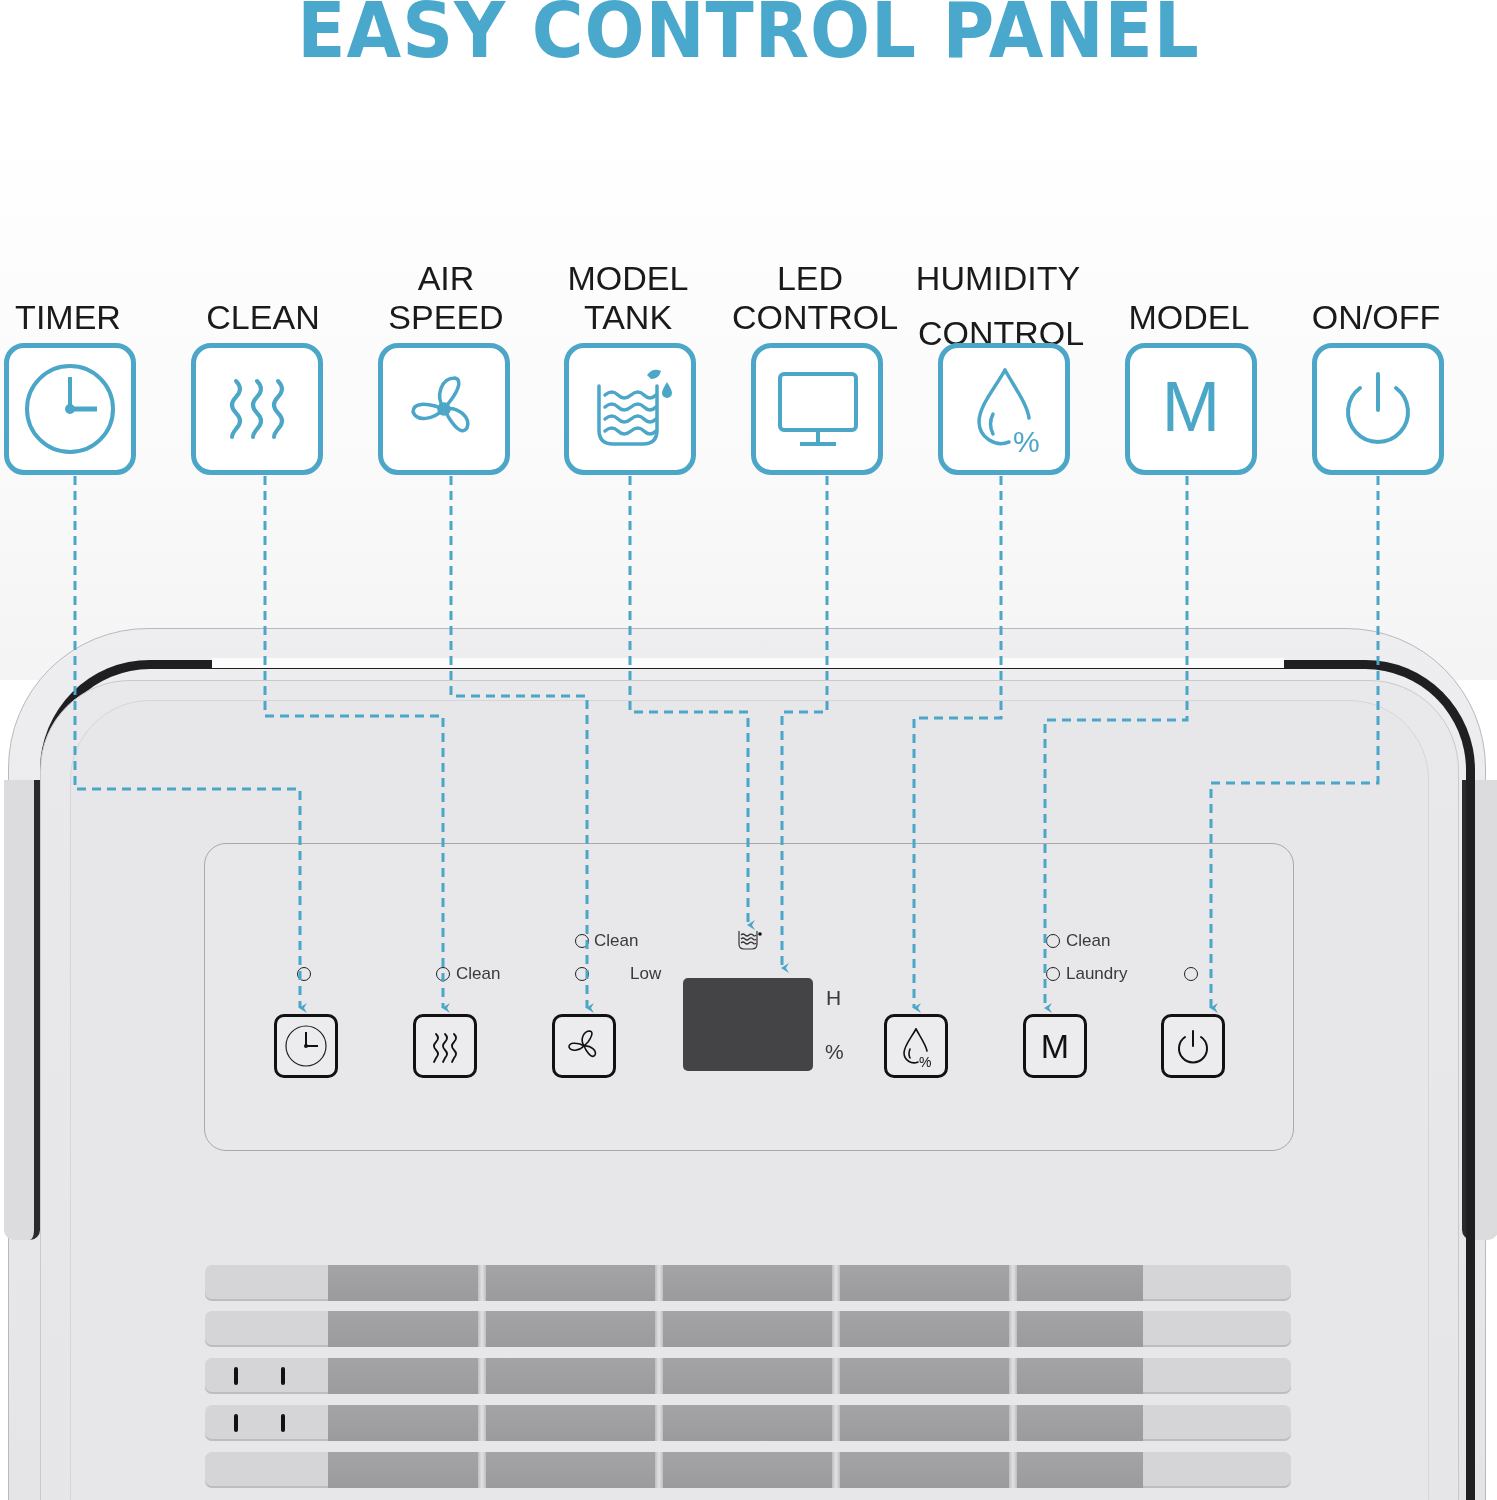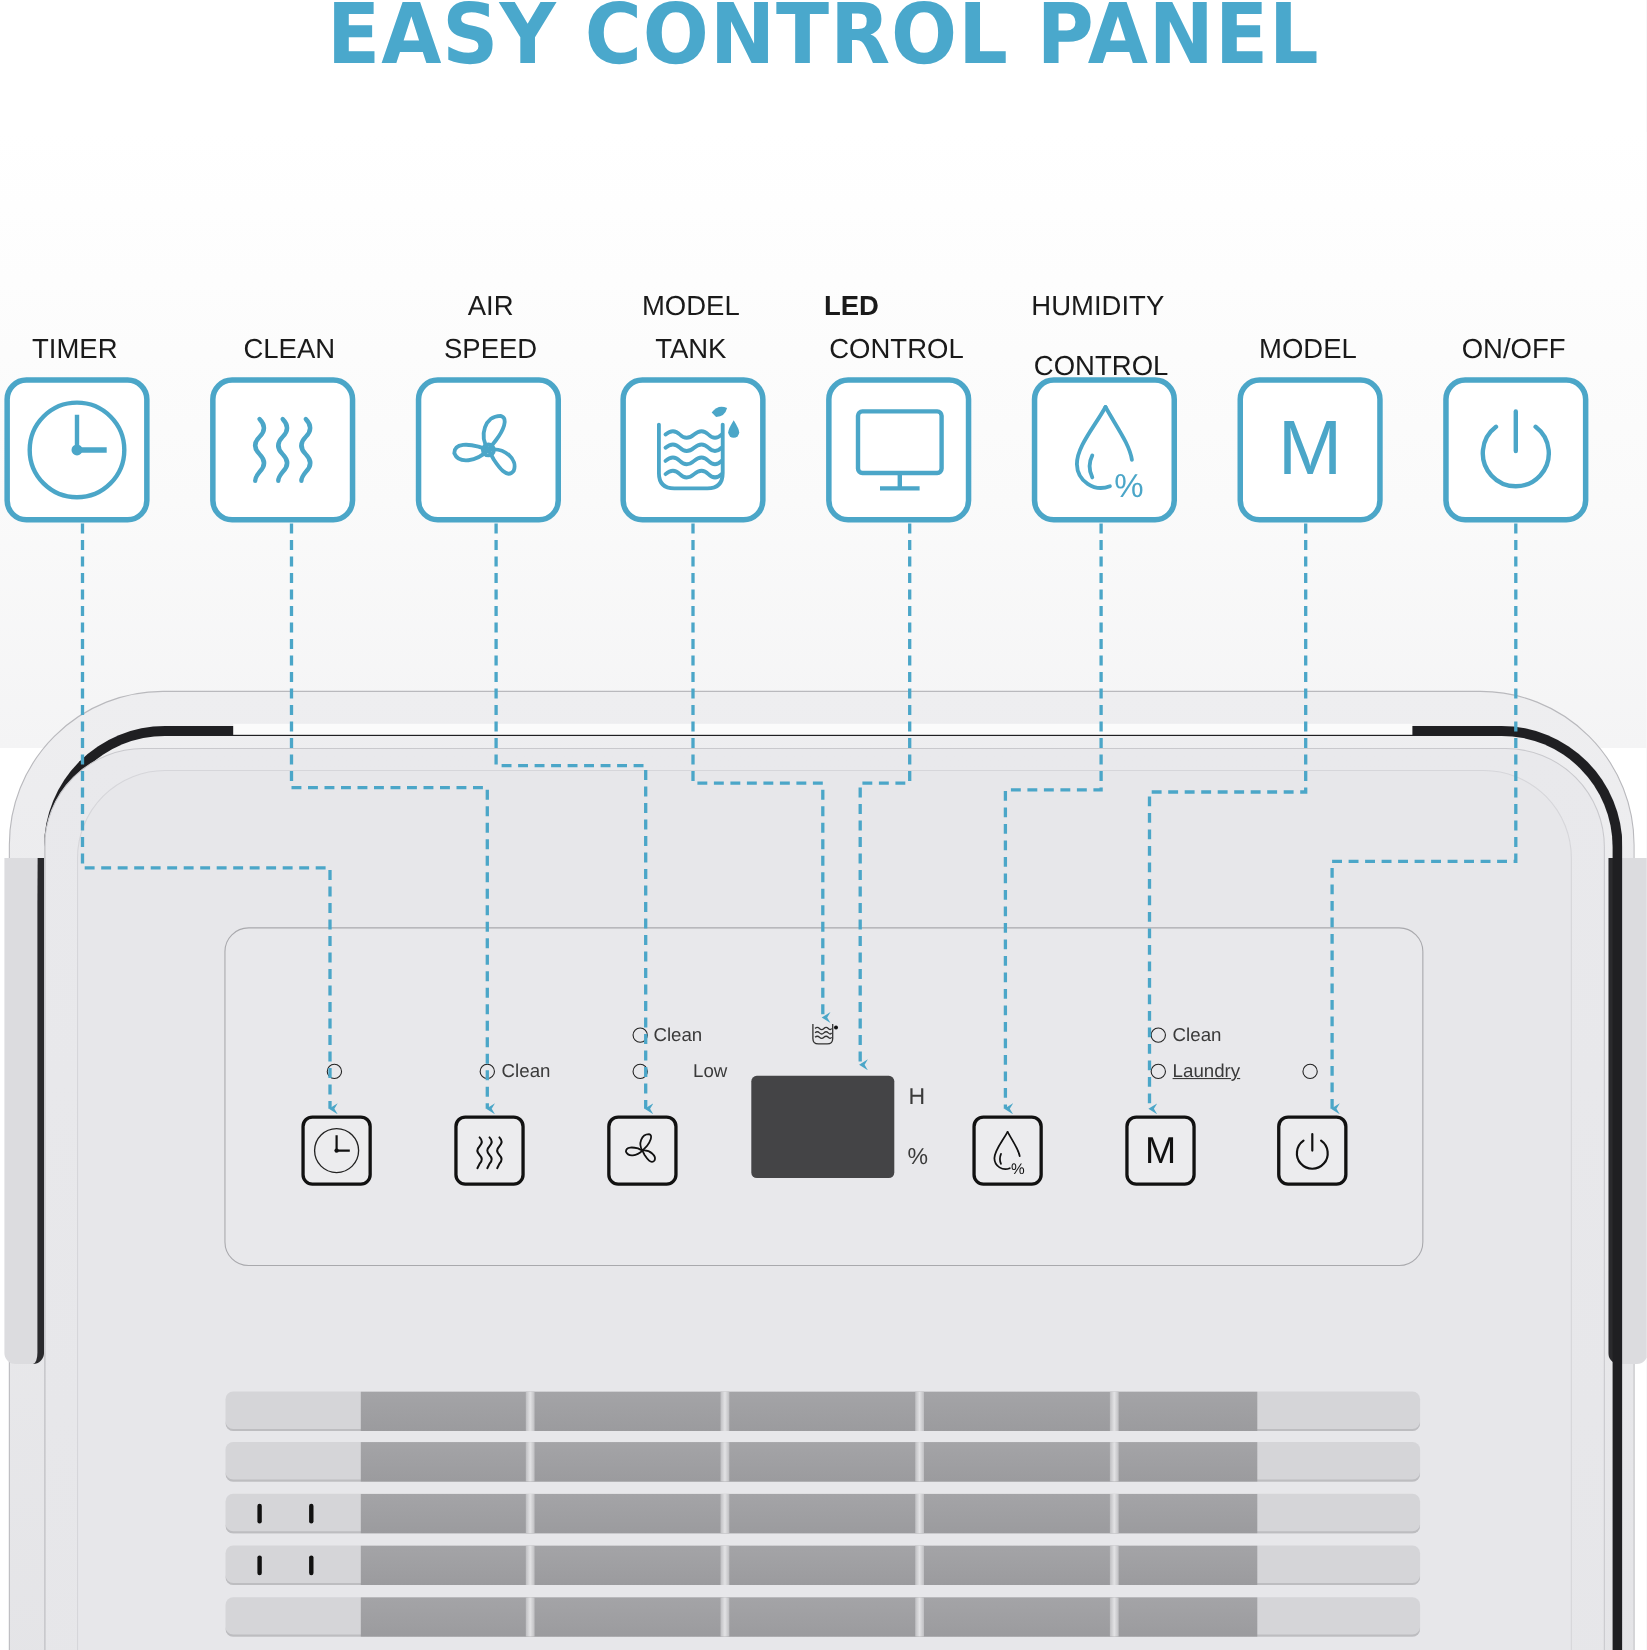--- a/index.html
+++ b/index.html
@@ -1,19 +1,19 @@
 <!DOCTYPE html>
 <html><head>
 <meta charset="utf-8">
 <style>
   html,body{margin:0;padding:0;}
   body{width:1497px;height:1500px;position:relative;overflow:hidden;background:#ffffff;font-family:"Liberation Sans",sans-serif;}
   .title{position:absolute;left:0;top:-14px;width:1497px;text-align:center;font-family:"DejaVu Sans",sans-serif;font-weight:bold;font-size:76px;letter-spacing:1px;color:#4aa8cc;transform:scaleX(0.93);transform-origin:center;}
   .bg-fade{position:absolute;left:0;top:120px;width:1497px;height:560px;background:linear-gradient(180deg,#ffffff 0%,#fafafa 60%,#f4f4f5 100%);}
-  .feat-label{position:absolute;left:0;width:170px;text-align:center;font-size:25px;line-height:39px;color:#1a1a1a;}
+  .feat-label{position:absolute;left:0;width:170px;text-align:center;font-size:34px;line-height:39px;color:#1a1a1a;}
   .feat-box{position:absolute;width:122px;height:122px;border:5px solid #4ba6c8;border-radius:20px;background:#fff;box-sizing:content-box;}
   .feat-box svg{position:absolute;left:0;top:0;width:122px;height:122px;}
   
   .dev-outer{position:absolute;left:8px;top:628px;width:1476px;height:1000px;border-radius:140px 140px 0 0;background:linear-gradient(180deg,#eeeef0,#e3e3e6);border:1px solid #b9b9bd;}
   .dev-handle-gap{position:absolute;left:40px;top:660px;width:1417px;height:900px;border-radius:110px 110px 0 0;border:9px solid #1f1f22;border-bottom:none;}
   .dev-slot{position:absolute;left:212px;top:658px;width:1072px;height:10px;background:#fbfbfb;}
   .dev-face{position:absolute;left:40px;top:680px;width:1417px;height:900px;border-radius:90px 90px 0 0;background:linear-gradient(180deg,#e9e9ec 0%,#e6e6e9 100%);border:1px solid #c9c9cd;}
   .dev-inner{position:absolute;left:70px;top:700px;width:1357px;height:850px;border-radius:80px 80px 0 0;background:#e7e7ea;border:1px solid #d6d6da;}
   .side-l{position:absolute;left:4px;top:780px;width:30px;height:460px;background:#dcdcdf;border-radius:0 0 10px 10px;border-right:6px solid #2a2a2d;}
   .side-r{position:absolute;left:1462px;top:780px;width:30px;height:460px;background:#dcdcdf;border-radius:0 0 10px 10px;border-left:6px solid #2a2a2d;}
@@ -100,21 +100,21 @@
           <path d="M36 71 q7 -6 13 0 t13 0 t13 0 t12 0"></path>
           <path d="M36 83 q7 -6 13 0 t13 0 t13 0 t12 0"></path>
         </g>
         <path d="M78 27 q6 -8 14 -4 q-2 8 -10 8 z" fill="#4ba6c8"></path>
         <path d="M98 34 q-5 8 -5 11 a5 5 0 0 0 10 0 q0 -3 -5 -11 z" fill="#4ba6c8"></path>
       </svg>
   </div>
 </div>
 
 <div>
-  <div class="feat-label" style="left:689px;top:259px;font-weight:bold;">LED</div>
+  <div class="feat-label" style="left:725px;top:259px;">LED</div>
   <div class="feat-label" style="left:730px;top:298px;">CONTROL</div>
   <div class="feat-box" style="left:751px;top:343px;">
     <svg viewBox="0 0 122 122">
         <g fill="none" stroke="#4ba6c8" stroke-width="4">
           <rect x="24" y="26" width="76" height="56" rx="4"></rect>
           <line x1="62" y1="82" x2="62" y2="95"></line>
           <line x1="44" y1="96" x2="80" y2="96"></line>
         </g>
       </svg>
   </div>
@@ -174,21 +174,21 @@
     <circle cx="24" cy="8" r="1.8" fill="#111"></circle>
   </svg>
 
 <div class="display"></div>
 <div class="unit" style="left:826px;top:986px;">H</div>
 <div class="unit" style="left:825px;top:1040px;">%</div>
 
 <div class="led" style="left:1046px;top:934px;"></div>
 <div class="ledtxt" style="left:1066px;top:931px;">Clean</div>
 <div class="led" style="left:1046px;top:967px;"></div>
-<div class="ledtxt" style="left:1066px;top:964px;text-decoration:underline;">Laundry</div>
+<div class="ledtxt" style="left:1066px;top:964px;">Laundry</div>
 
 <div class="led" style="left:1184px;top:967px;"></div>
 
 <div class="pbtn" style="left:274px;top:1014px;">
   <svg viewBox="0 0 58 58">
       <circle cx="29" cy="29" r="20" fill="none" stroke="#222" stroke-width="1.2"></circle>
       <line x1="29" y1="29" x2="29" y2="15" stroke="#111" stroke-width="2"></line>
       <line x1="29" y1="29" x2="41" y2="29" stroke="#111" stroke-width="2"></line>
       <circle cx="29" cy="29" r="2" fill="#111"></circle>
     </svg>

